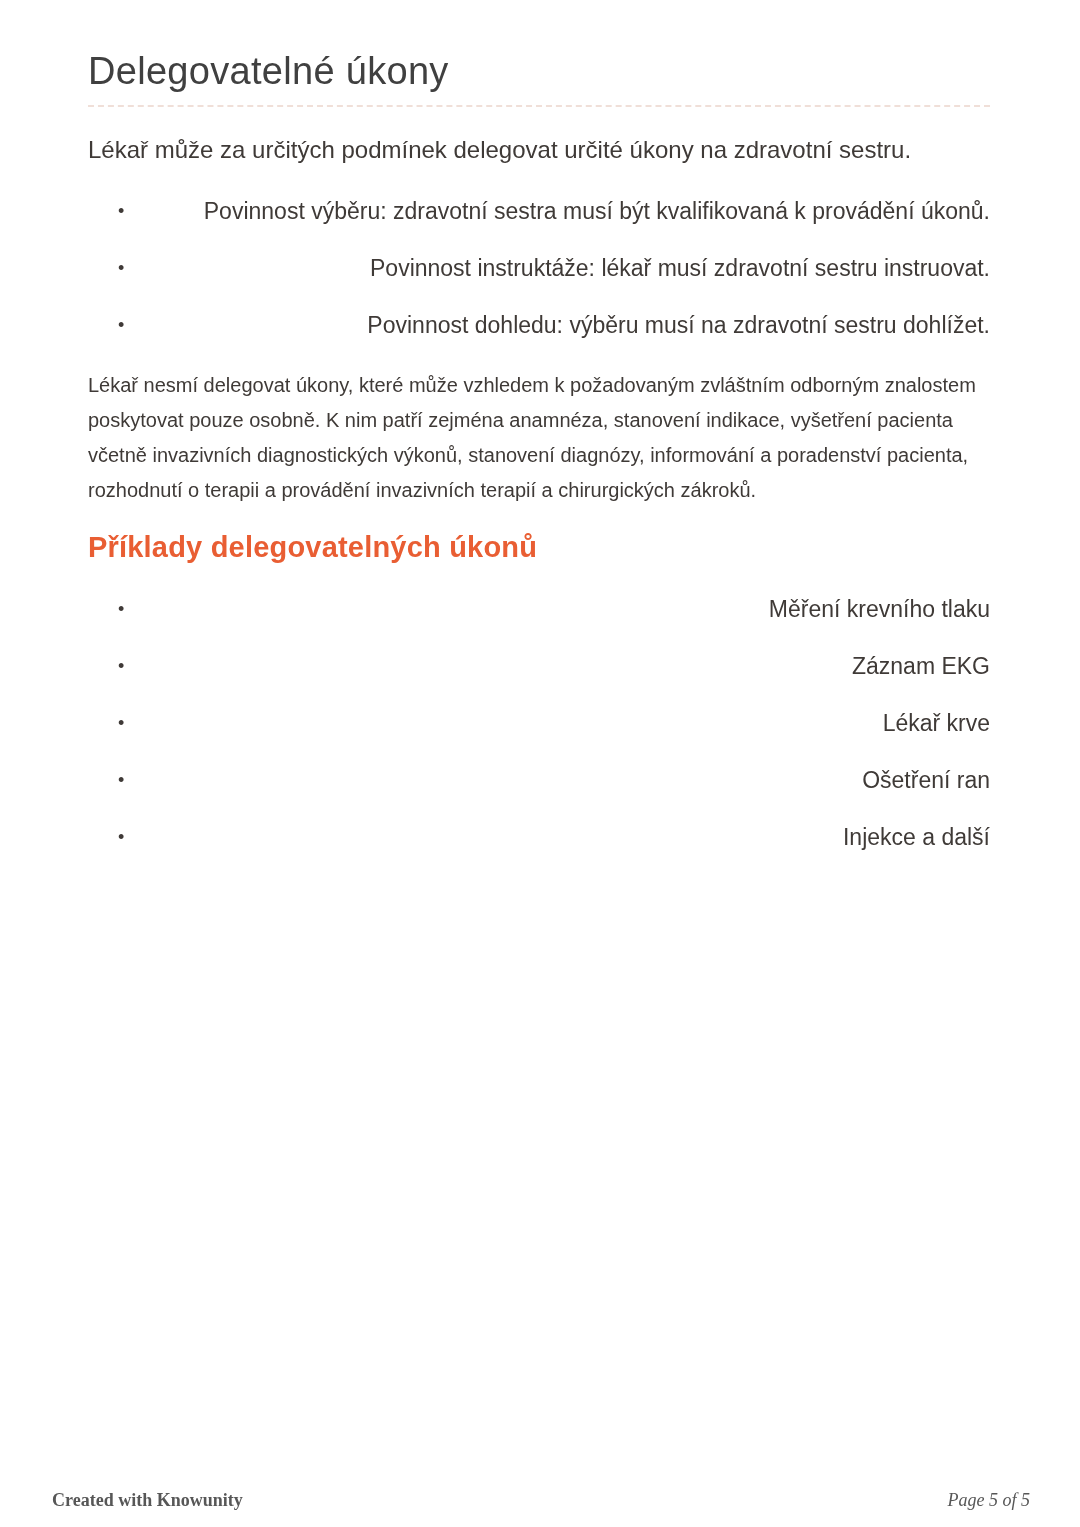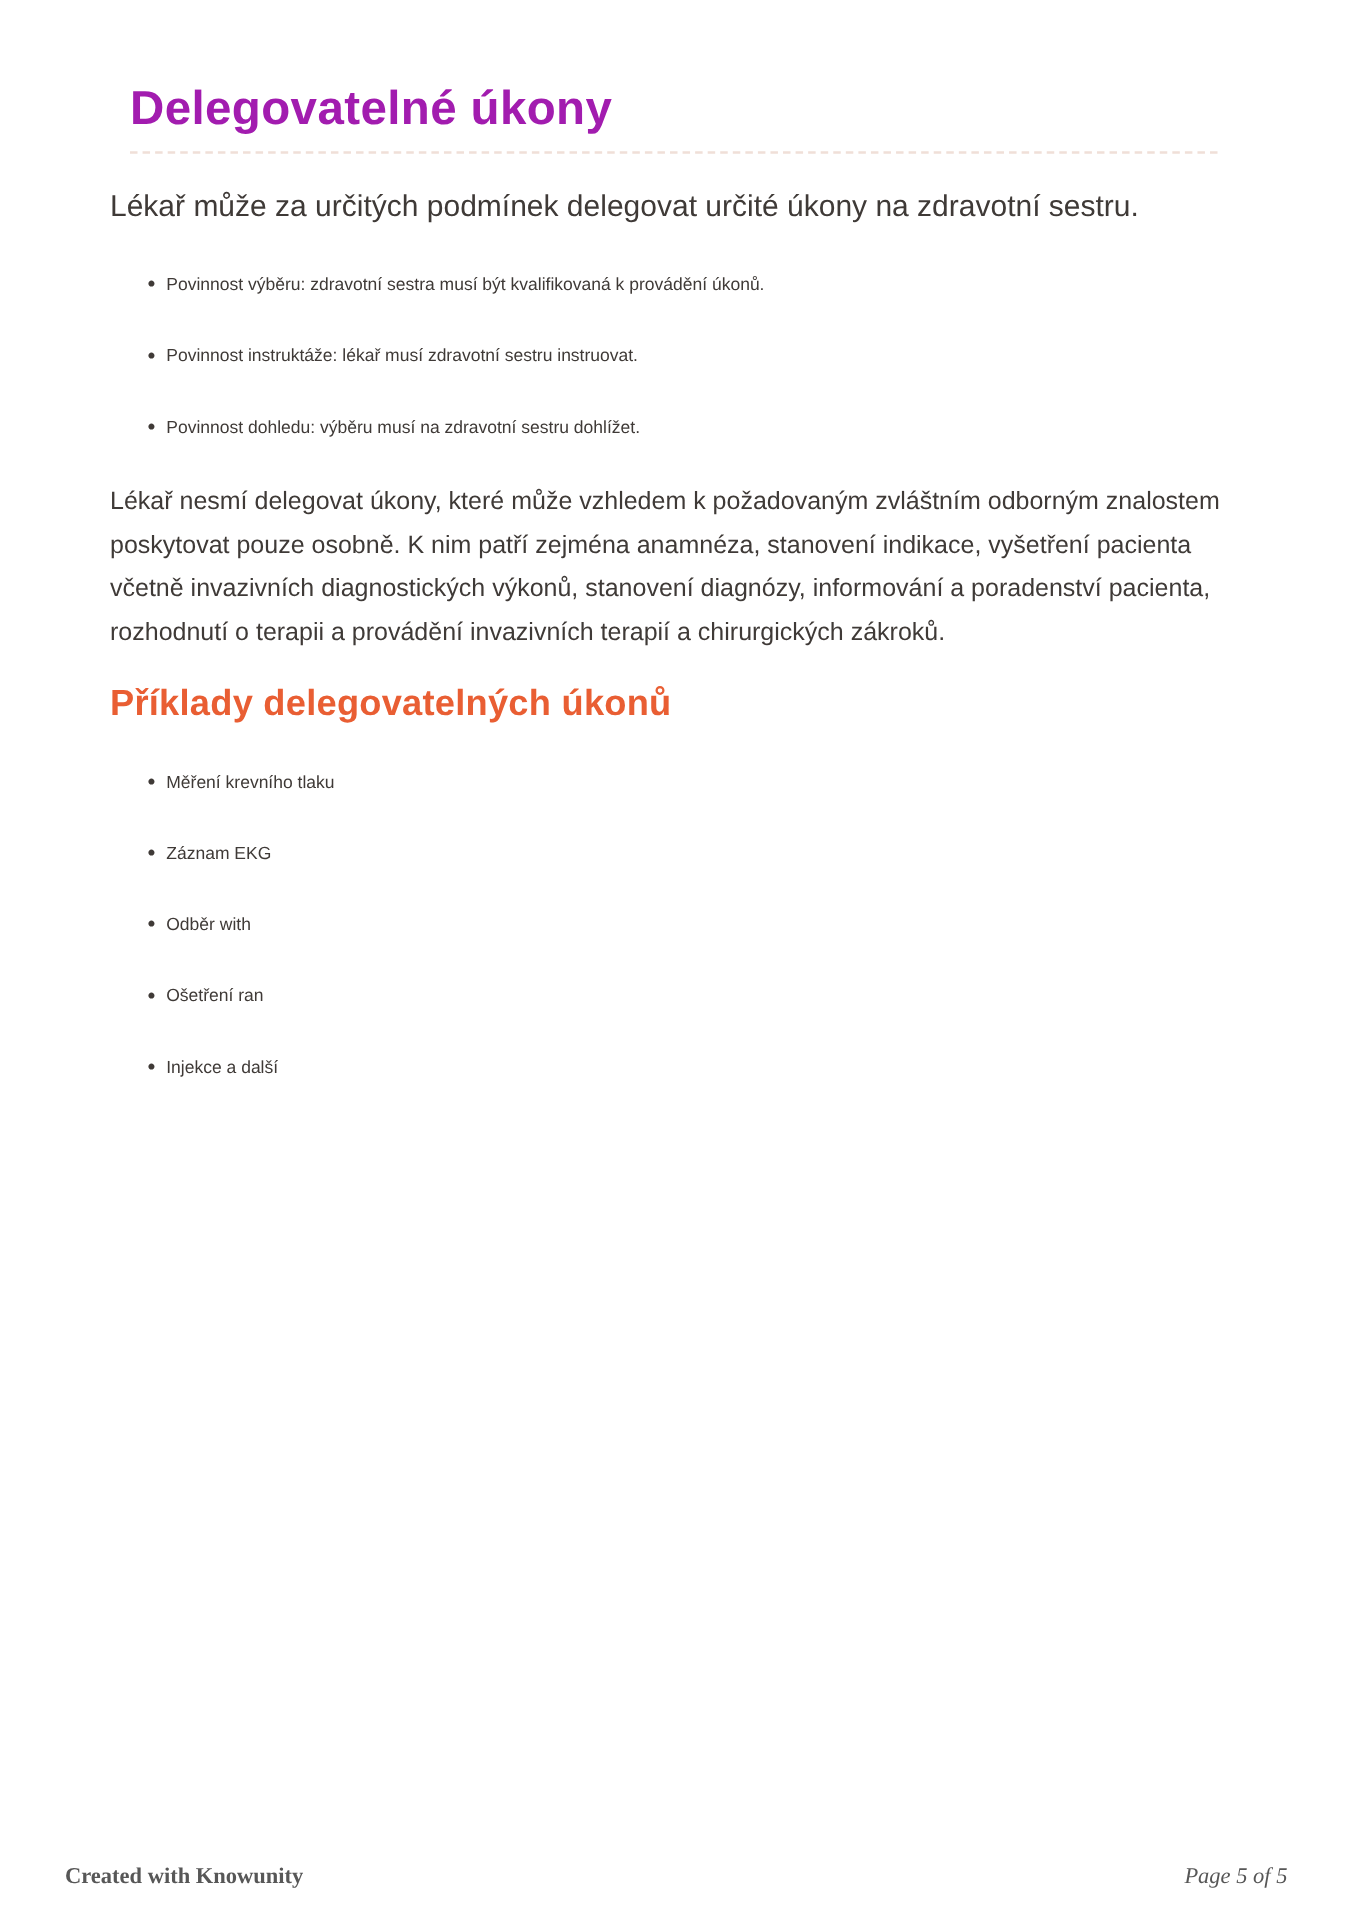--- a/index.html
+++ b/index.html
@@ -12,26 +12,26 @@
     height: 1527px;
     position: relative;
     font-family: "Liberation Sans", sans-serif;
     color: #3F3A37;
     overflow: hidden;
   }
   .page-content {
     padding: 48px 90px 0 88px;
   }
   h1.doc-title {
-    margin: 16px;
+    margin: 0;
     font-size: 38px;
     line-height: 46px;
-    font-weight: 700;
+    font-weight: 400;
     letter-spacing: 0.3px;
-    color: #a21caf;
+    color: #404040;
     padding-bottom: 11px;
     border-bottom: 2px dashed #F0DFD8;
   }
   p.intro {
     margin: 26px 0 0 0;
     font-size: 24px;
     line-height: 34px;
   }
   h2.section-heading {
     margin: 22px 0 0 0;
@@ -42,23 +42,24 @@
     color: #E95E33;
   }
   ul.bullet-list {
     list-style: none;
     margin: 30px 0 0 0;
     padding: 0 0 0 30px;
   }
   ul.bullet-list li {
     position: relative;
     padding-left: 15px;
-    font-size: 14px;
+    font-size: 23px;
     line-height: 28px;
     margin-bottom: 29px;
+    text-align: right;
   }
   ul.bullet-list li::before {
     content: "\2022";
     position: absolute;
     left: 0;
     top: 0;
     font-size: 18px;
     color: #3F3A37;
   }
   p.body-paragraph {
@@ -106,21 +107,21 @@
 
     <p class="body-paragraph">Lékař nesmí delegovat úkony, které může vzhledem k požadovaným zvláštním odborným znalostem poskytovat pouze osobně. K nim patří zejména anamnéza, stanovení indikace, vyšetření pacienta včetně invazivních diagnostických výkonů, stanovení diagnózy, informování a poradenství pacienta, rozhodnutí o terapii a provádění invazivních terapií a chirurgických zákroků.</p>
   </section>
 
   <section>
     <h2 class="section-heading">Příklady delegovatelných úkonů</h2>
 
     <ul class="bullet-list">
         <li>Měření krevního tlaku</li>
         <li>Záznam EKG</li>
-        <li>Odběr with</li>
+        <li>Lékař krve</li>
         <li>Ošetření ran</li>
         <li>Injekce a další</li>
       </ul>
   </section>
 
 </main>
 
 <footer class="page-footer">
   <span class="footer-brand">Created with Knowunity</span>
   <span class="footer-page">Page 5 of 5</span>

